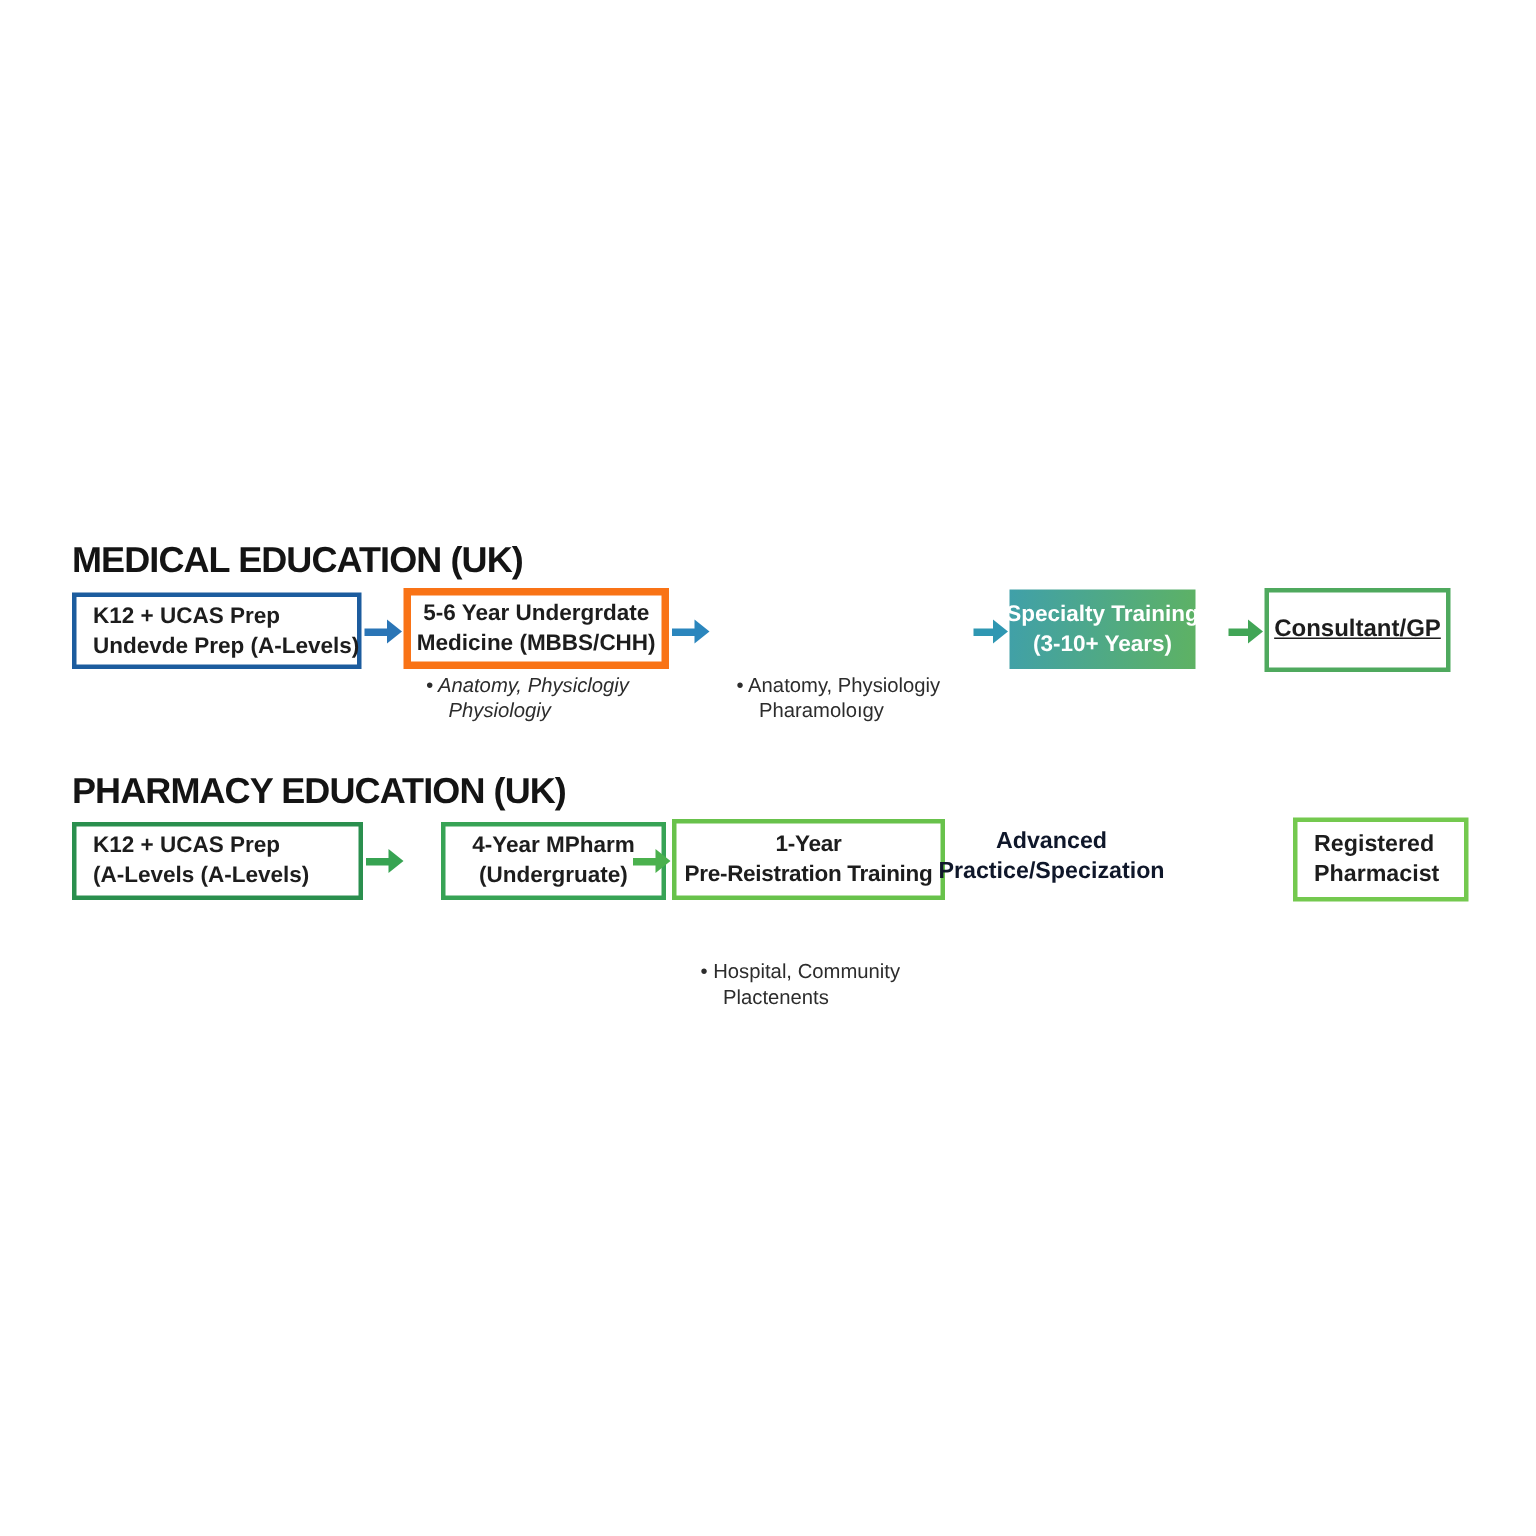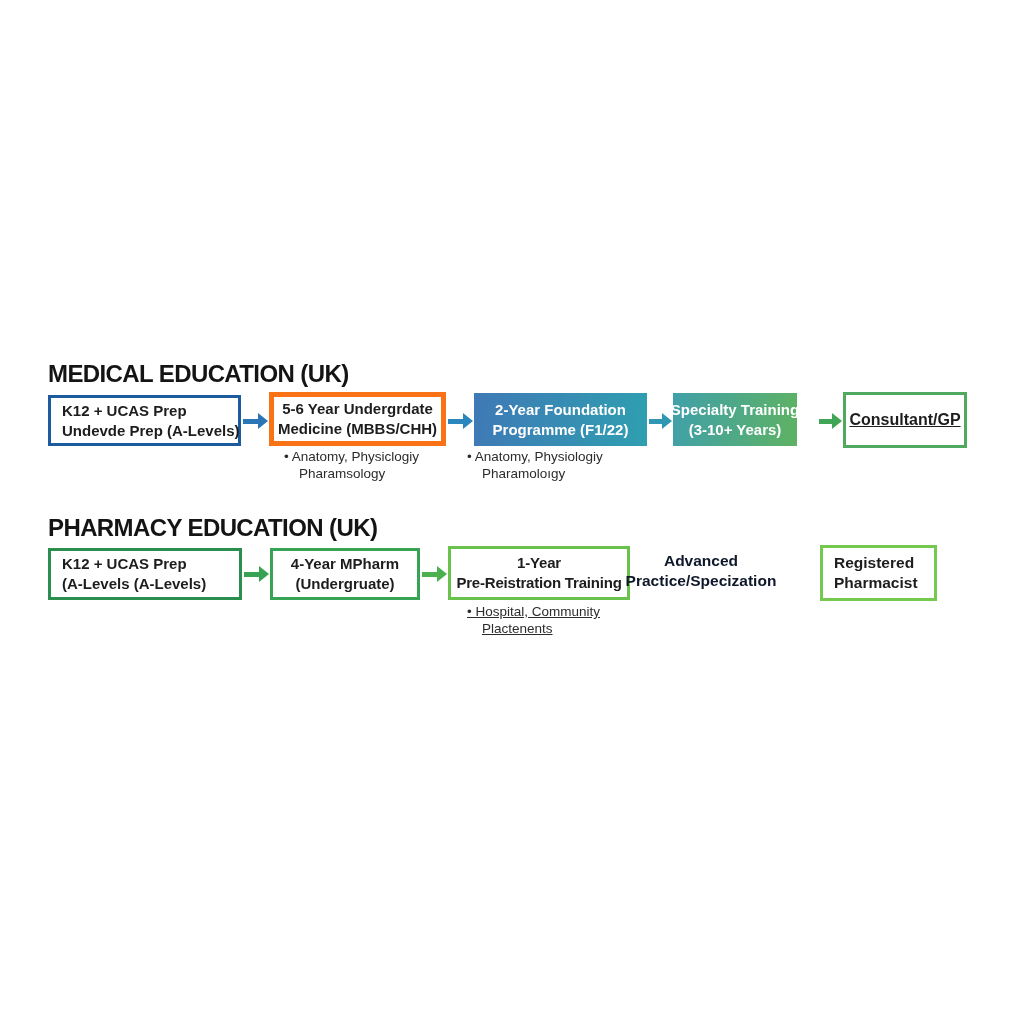--- a/index.html
+++ b/index.html
@@ -15,23 +15,23 @@
     position:absolute;background:#ffffff;box-sizing:border-box;
     display:flex;flex-direction:column;justify-content:center;
     font-weight:bold;font-size:15px;line-height:20px;color:#1d1d1d;white-space:nowrap;
   }
   .box.center{align-items:center;text-align:center;}
   .box.left{align-items:flex-start;padding-left:11px;}
   .b-blue-dark{border:3px solid #1c5c9e;}
   .b-blue{border:5px solid #f97316;}
   .b-green-med{border:3px solid #4fa95e;text-decoration:underline;}
   .b-green-dark{border:3px solid #2a8f4e;}
-  .b-green{border:3px solid #37a355;}
+  .b-green{border:3px solid #37a355;margin-left:24px;}
   .b-green-bright{border:3px solid #68c24b;}
-  .b-green-bright2{border:3px solid #74c94f;}
+  .b-green-bright2{border:3px solid #74c94f;margin-left:42px;}
   .fill-blue-teal{background:linear-gradient(96deg,#3f79b6 0%,#2f9fb0 100%);color:#ffffff;border:none;}
   .fill-teal-green{background:linear-gradient(96deg,#40a0a9 0%,#5eb263 100%);color:#ffffff;border:none;}
   .arrow{position:absolute;height:16px;}
   .arrow .bar{position:absolute;left:0;right:8px;top:5.5px;height:5px;}
   .arrow .head{position:absolute;right:0;top:0;width:0;height:0;
     border-top:8px solid transparent;border-bottom:8px solid transparent;border-left:10px solid #000;}
   .a-m1 .bar{background:#2a75b6}.a-m1 .head{border-left-color:#2a75b6}
   .a-m2 .bar{background:#2b86bd}.a-m2 .head{border-left-color:#2b86bd}
   .a-m3 .bar{background:#2f97b2}.a-m3 .head{border-left-color:#2f97b2}
   .a-m4 .bar{background:#41a556}.a-m4 .head{border-left-color:#41a556}
@@ -64,50 +64,46 @@
   <div class="box center b-blue" style="left:269px;top:392px;width:177px;height:54px;">
     <span>5-6 Year Undergrdate</span>
     <span>Medicine (MBBS/CHH)</span>
   </div>
 
   <div class="arrow a-m2" style="left:448px;top:413px;width:25px;">
     <span class="bar"></span>
       <span class="head"></span>
   </div>
 
-  <div class="box center fill-blue-teal" style="left:474px;top:393px;width:173px;height:53px;">
-    <span>2-Year Foundation</span>
-    <span>Programme (F1/22)</span>
-  </div>
 
   <div class="arrow a-m3" style="left:649px;top:413px;width:23px;">
     <span class="bar"></span>
       <span class="head"></span>
   </div>
 
   <div class="box center fill-teal-green" style="left:673px;top:393px;width:124px;height:53px;">
     <span>Specialty Training</span>
     <span>(3-10+ Years)</span>
   </div>
 
   <div class="arrow a-m4" style="left:819px;top:413px;width:23px;">
     <span class="bar"></span>
       <span class="head"></span>
   </div>
 
   <div class="box center b-green-med" style="left:843px;top:392px;width:124px;height:56px;font-size:16px;">
     <span>Consultant/GP</span>
   </div>
 
-  <div class="note" style="left:284px;top:449px;">
+  <div class="note" style="left:284px;top:449px;font-style:italic;">
     <div>• Anatomy, Physiclogiy</div>
-    <div class="l2">Pharamsology</div>
+    <div class="l2">Physiologiy</div>
   </div>
 
-  <div class="note" style="left:467px;top:449px;">
+  <div class="note" style="left:491px;top:449px;">
     <div>• Anatomy, Physiologiy</div>
     <div class="l2">Pharamoloıgy</div>
   </div>
 
   <div class="sec-title" style="left:48px;top:514px;">PHARMACY EDUCATION (UK)</div>
 
   <div class="box left b-green-dark" style="left:48px;top:548px;width:194px;height:52px;">
     <span>K12 + UCAS Prep</span>
     <span>(A-Levels (A-Levels)</span>
   </div>
@@ -135,18 +131,18 @@
   <div class="adv">
     <div>Advanced</div>
     <div>Practice/Specization</div>
   </div>
 
   <div class="box left b-green-bright2" style="left:820px;top:545px;width:117px;height:56px;font-size:15.5px;">
     <span>Registered</span>
     <span>Pharmacist</span>
   </div>
 
-  <div class="note" style="left:467px;top:604px;text-decoration:underline;">
+  <div class="note" style="left:467px;top:640px;">
     <div>• Hospital, Community</div>
     <div class="l2">Plactenents</div>
   </div>
 
 </div>
 
 </body></html>

